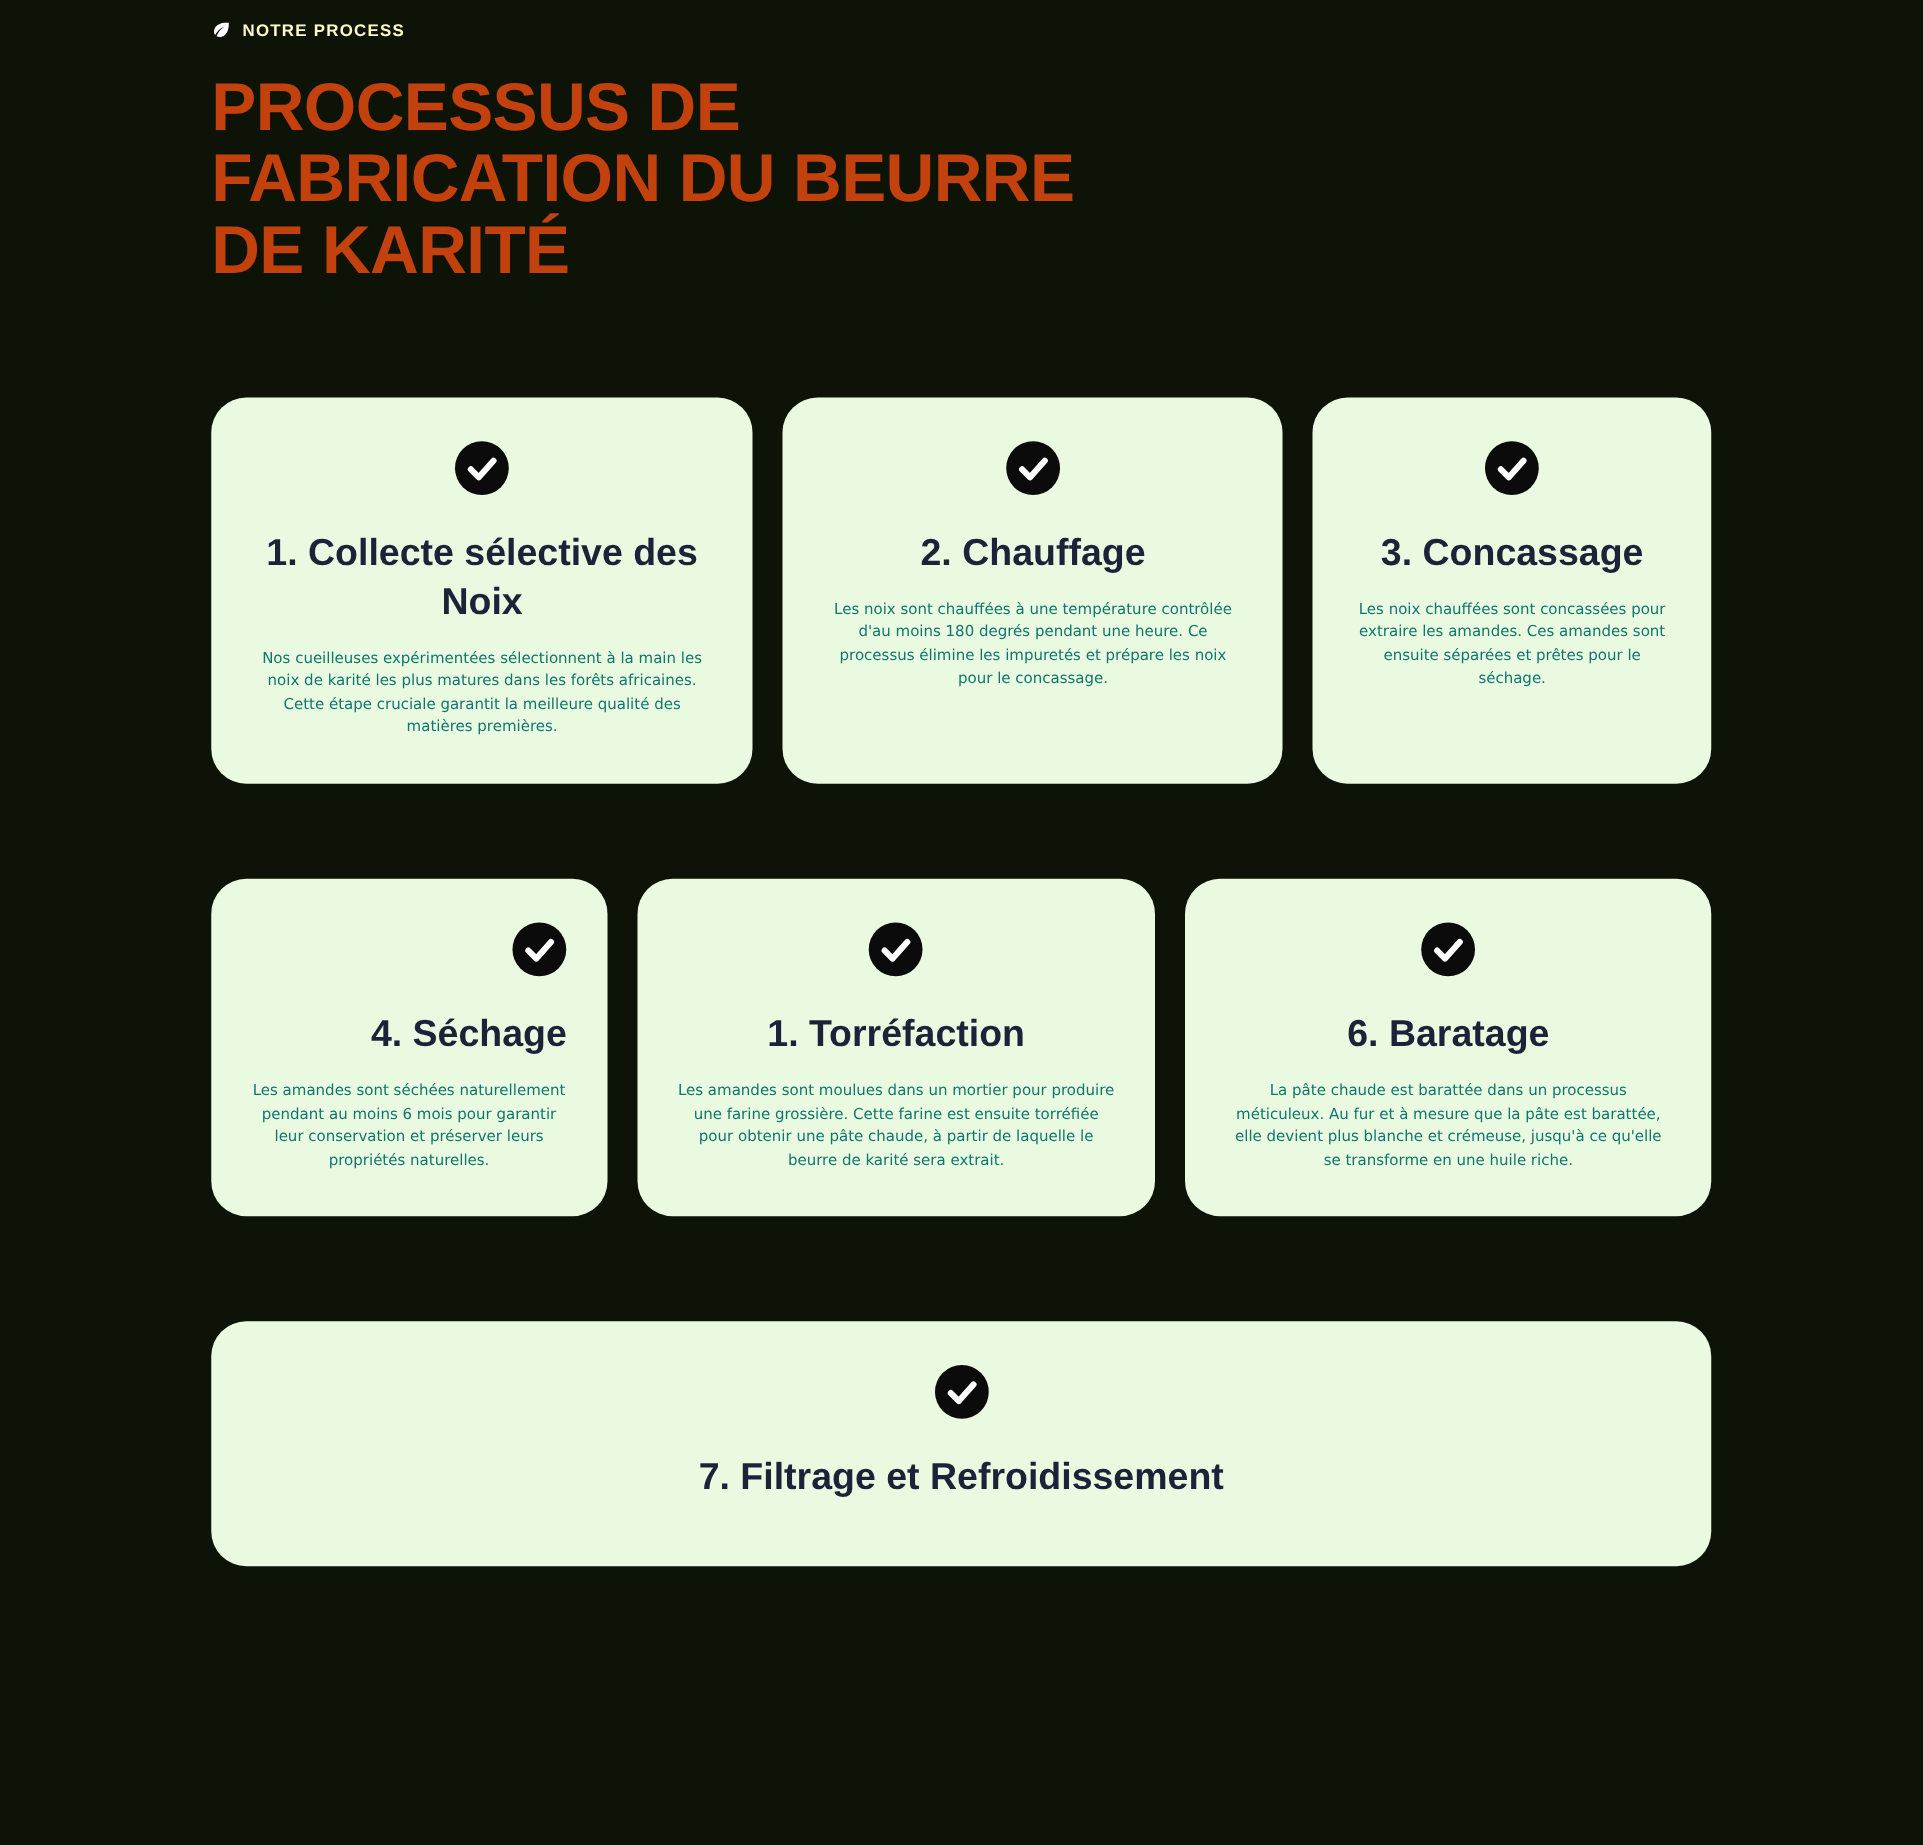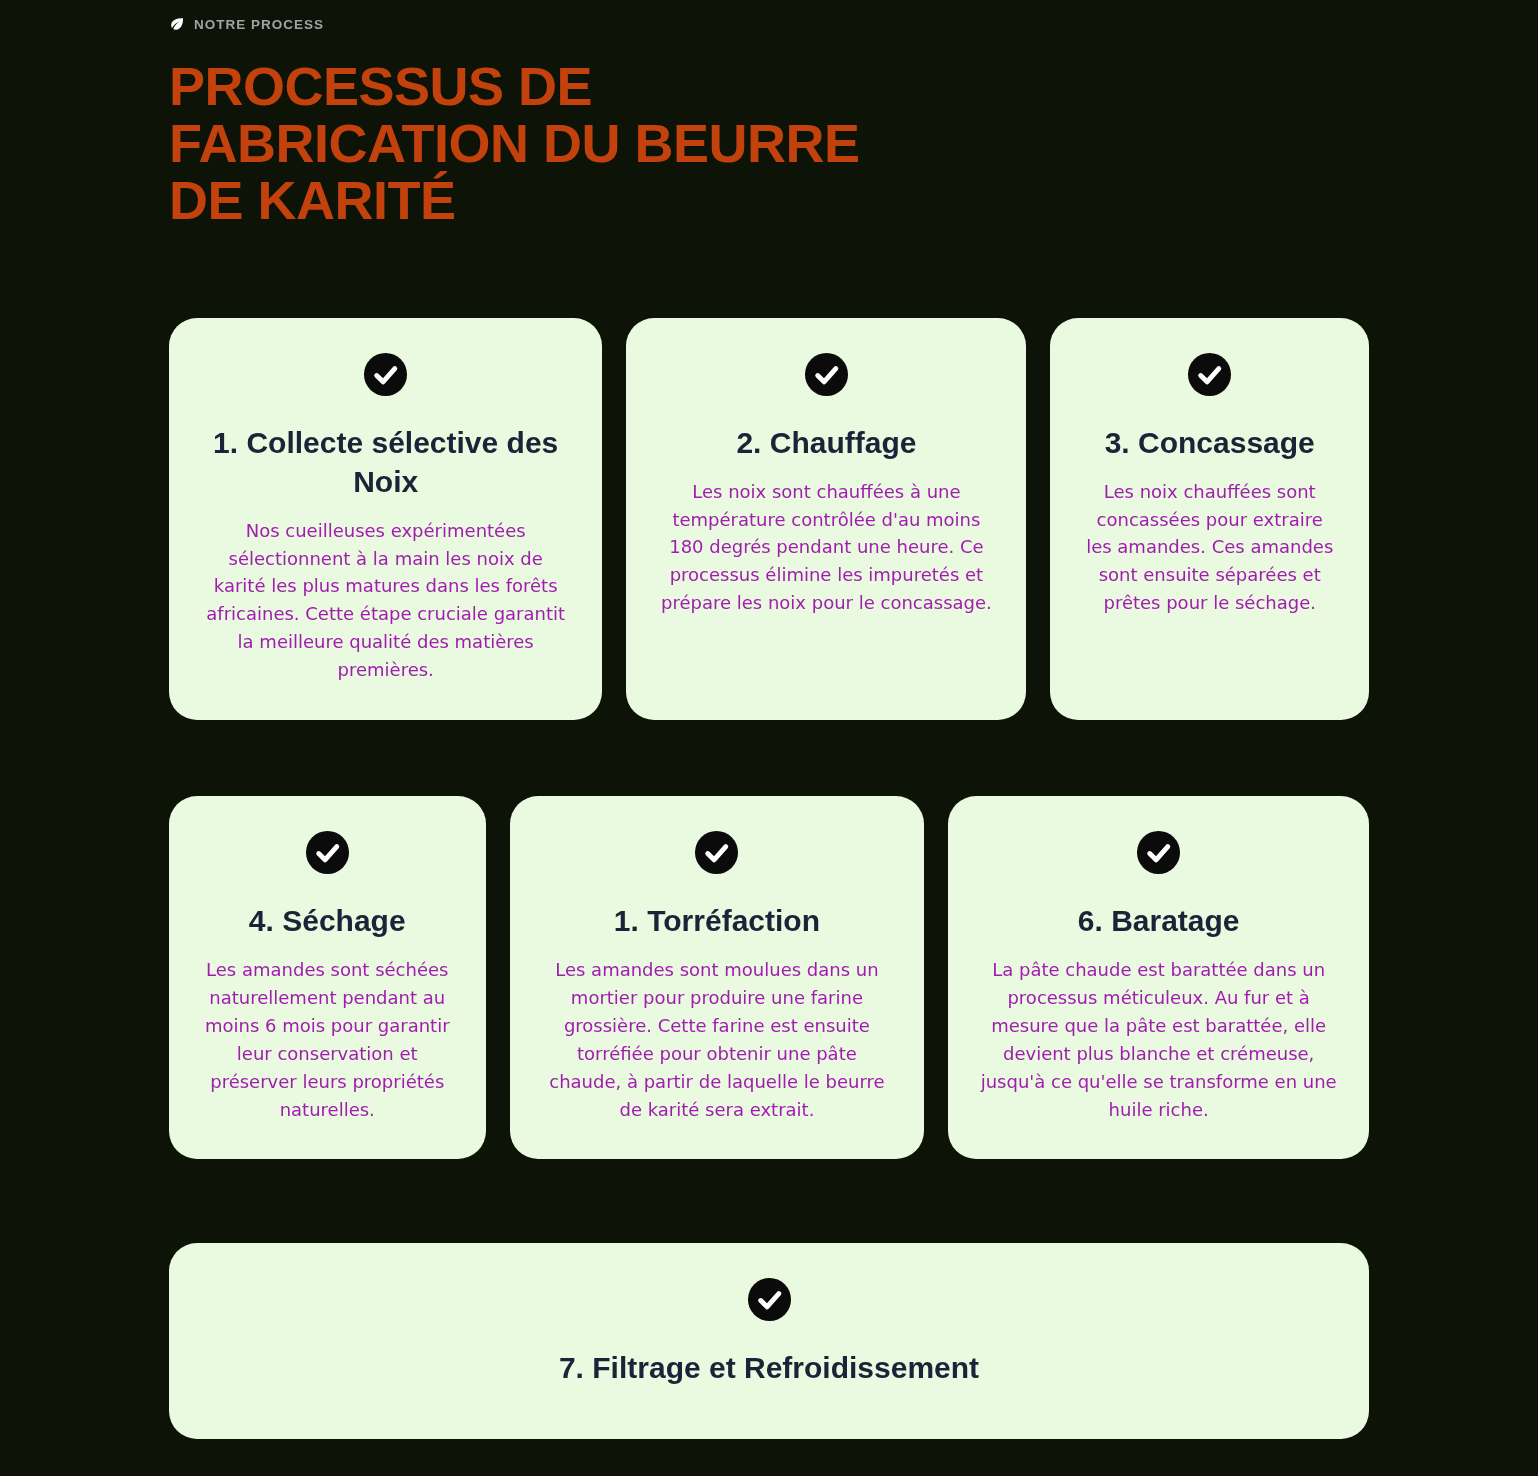--- a/index.html
+++ b/index.html
@@ -19,21 +19,21 @@
   }
   .wrap {
     max-width: 1200px;
     margin: 0 auto;
     padding-top: 16px;
   }
   .eyebrow {
     display: flex;
     align-items: center;
     gap: 9px;
-    color: #a3a3a3;
+    color: #fef9c3;
     font-family: "Liberation Sans", sans-serif;
     font-weight: 700;
     font-size: 13.5px;
     letter-spacing: 1px;
     text-transform: uppercase;
   }
   .eyebrow svg { display: block; }
   h1.page-title {
     color: #c2410c;
     font-family: "Liberation Sans", sans-serif;
@@ -59,43 +59,43 @@
     text-align: center;
     display: flex;
     flex-direction: column;
     align-items: center;
     min-width: 0;
   }
   
   .w-a { flex: 444 1 0; }
   .w-b { flex: 404 1 0; }
   .w-c { flex: 306 1 0; }
-  .w-d { flex: 303 1 0; }
+  .w-d { flex: 303 1 0; align-items: flex-end; }
   .w-e { flex: 421 1 0; }
   .w-f { flex: 428 1 0; }
   .w-full { flex: 1 1 100%; padding-left: 48px; padding-right: 48px; }
   .check {
     width: 45px;
     height: 45px;
     margin-bottom: 26px;
     flex: 0 0 auto;
   }
   .card h2 {
     margin: 0 0 16px 0;
     font-family: "Liberation Sans", sans-serif;
     font-weight: 700;
     font-size: 30px;
     line-height: 1.3;
     color: #1a2337;
   }
   .card p {
     margin: 0;
-    font-size: 18px;
+    font-size: 12px;
     line-height: 1.55;
-    color: #a21caf;
+    color: #0f766e;
   }
 </style>
 </head>
 <body>
 
 <div class="page">
   <div class="wrap">
 
     <div class="eyebrow">
       <span>

